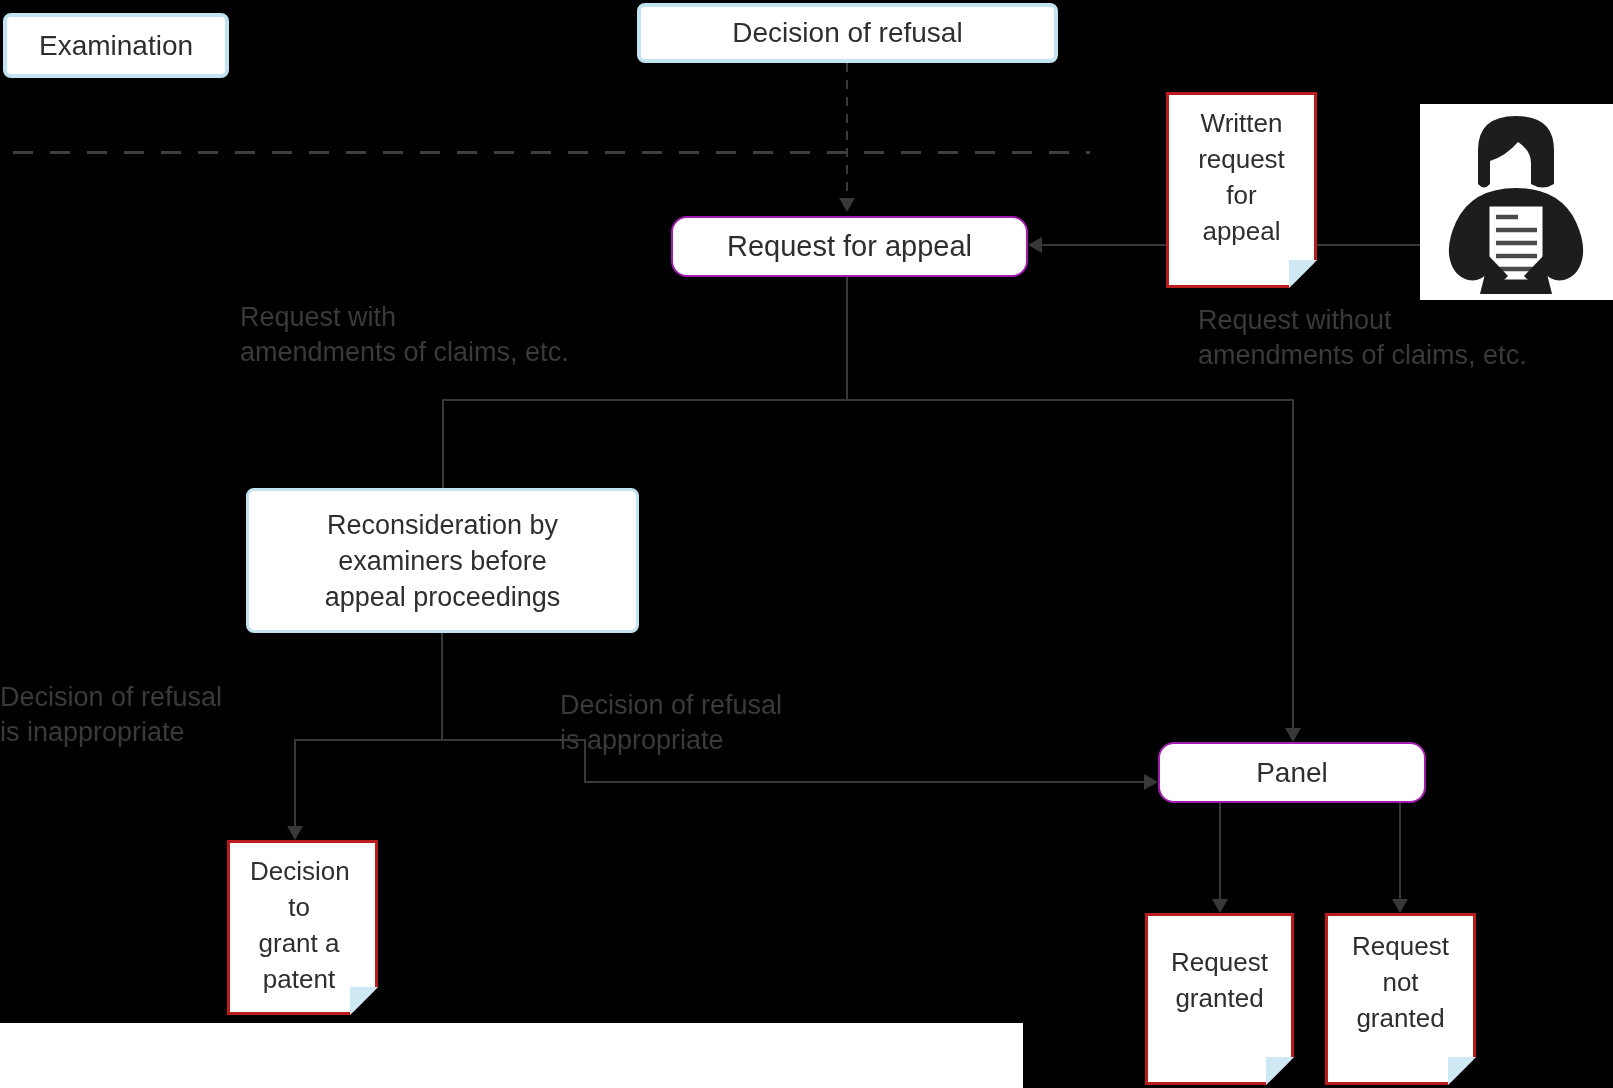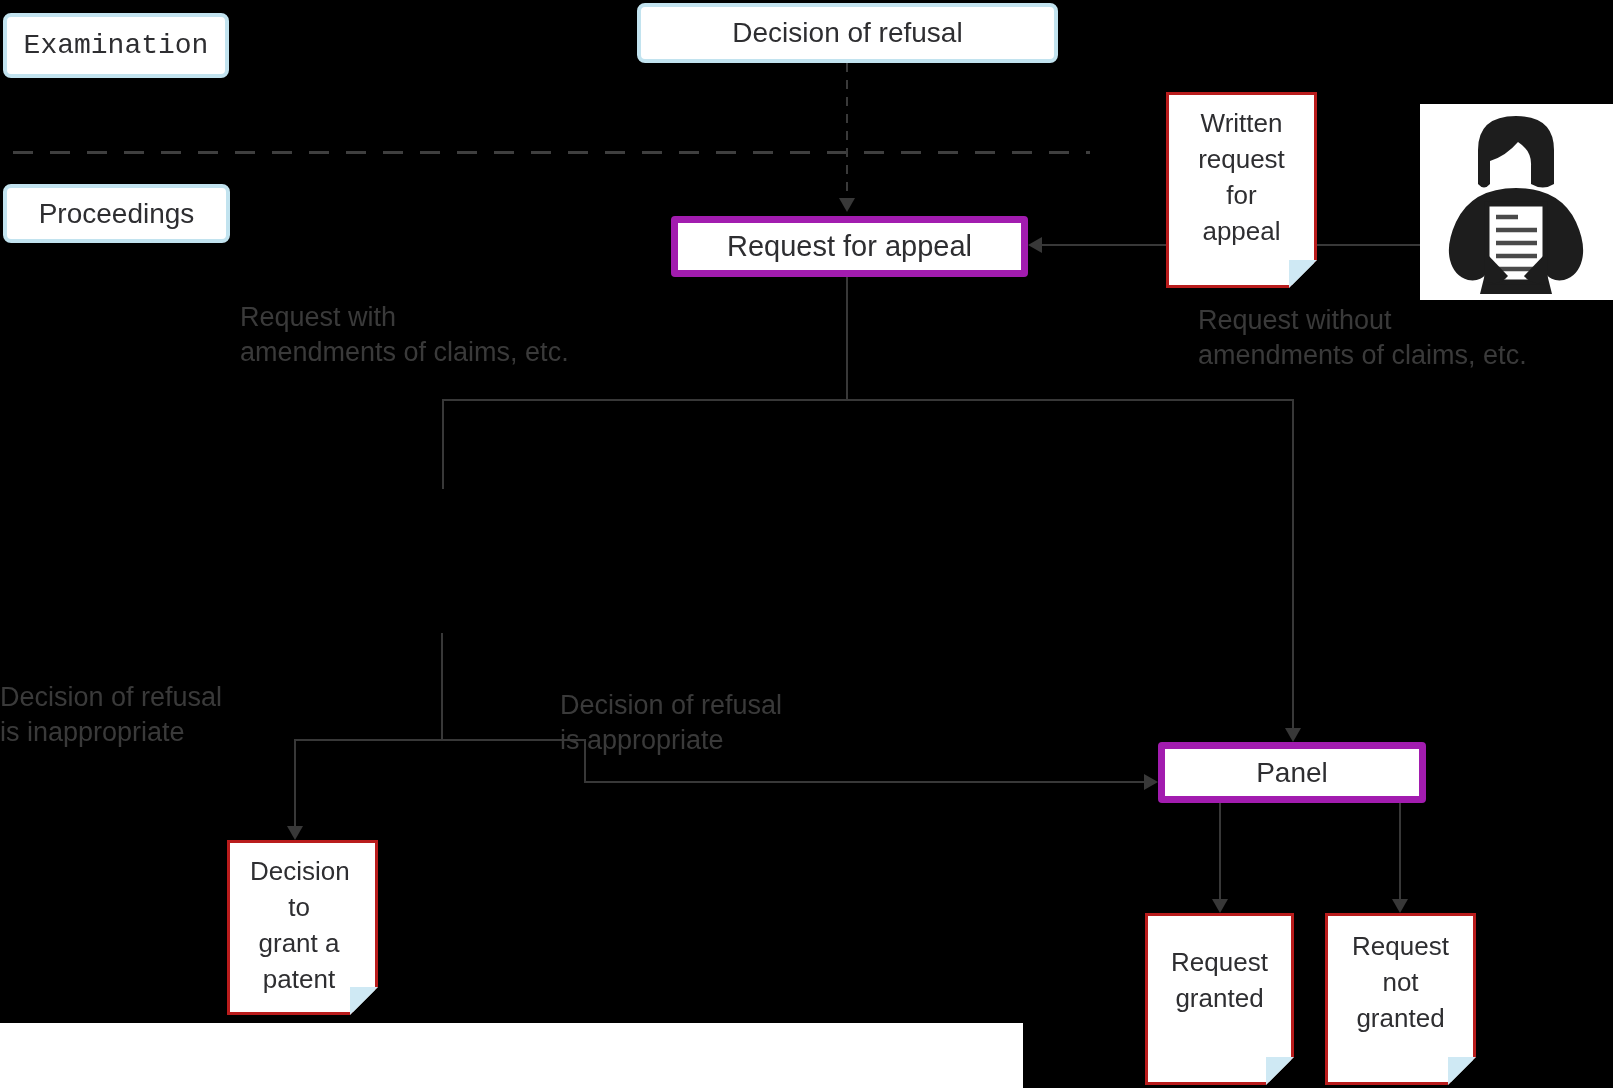--- a/index.html
+++ b/index.html
@@ -6,21 +6,21 @@
   #stage{
     position:relative;width:1613px;height:1088px;background:#000;
     overflow:hidden;font-family:"Liberation Sans",sans-serif;
   }
   .node{
     position:absolute;box-sizing:border-box;background:#fff;
     display:flex;align-items:center;justify-content:center;
     text-align:center;color:#2e2e31;white-space:pre-line;
   }
   .light{border:4px solid #c2e3ef;border-radius:8px;}
-  .accent{border:7px solid #a21caf;border-radius:4px;}
+  .accent{border:2px solid #a21caf;border-radius:16px;}
   .doc{
     position:absolute;box-sizing:border-box;background:#fff;
     border:3px solid #b91c1c;color:#2e2e31;text-align:center;
     white-space:pre-line;font-size:26px;line-height:36px;
   }
   .doc::before{
     content:"";position:absolute;right:-3px;bottom:-3px;z-index:2;
     border:14px solid;border-color:#cfe9f4 transparent transparent #cfe9f4;
   }
   .doc::after{
@@ -47,22 +47,21 @@
   .person{position:absolute;background:#fff;}
   .white-block{position:absolute;background:#fff;}
 </style>
 </head>
 <body>
 
 <div id="stage">
 
   <div class="dash-h" style="left:13px;top:151px;width:1077px;"></div>
 
-  <div class="node light" style="left:3px;top:13px;width:226px;height:65px;font-size:28px;font-family:Liberation Mono, monospace;">Examination</div>
-  <div class="node light" style="left:3px;top:184px;width:227px;height:59px;font-size:28px;">Proceedings</div>
+  <div class="node light" style="left:3px;top:13px;width:226px;height:65px;font-size:28px;">Examination</div>
 
   <div class="node light" style="left:637px;top:3px;width:421px;height:60px;font-size:28px;">Decision of refusal</div>
 
   <div class="dash-v" style="left:846px;top:63px;height:135px;"></div>
   <div class="arr arr-down" style="left:839px;top:198px;"></div>
 
   <div class="node accent" style="left:671px;top:216px;width:357px;height:61px;font-size:29px;">Request for appeal</div>
 
   <div class="line" style="left:1042px;top:244px;width:378px;height:2px;"></div>
   <div class="arr arr-left" style="left:1028px;top:237px;"></div>
@@ -99,20 +98,23 @@
   <div class="line" style="left:442px;top:399px;width:852px;height:2px;"></div>
   <div class="line" style="left:442px;top:399px;width:2px;height:90px;"></div>
   <div class="line" style="left:1292px;top:399px;width:2px;height:330px;"></div>
   <div class="arr arr-down" style="left:1285px;top:728px;"></div>
 
   <div class="label" style="left:240px;top:300px;width:362px;">Request with
 amendments of claims, etc.</div>
   <div class="label" style="left:1198px;top:303px;width:360px;">Request without
 amendments of claims, etc.</div>
 
+  <div class="node light" style="left:246px;top:488px;width:393px;height:145px;font-size:27px;line-height:36px;border-width:3px;">Reconsideration by
+examiners before
+appeal proceedings</div>
 
   <div class="line" style="left:441px;top:633px;width:2px;height:107px;"></div>
   <div class="line" style="left:294px;top:739px;width:292px;height:2px;"></div>
   <div class="line" style="left:294px;top:739px;width:2px;height:87px;"></div>
   <div class="arr arr-down" style="left:287px;top:826px;"></div>
   <div class="line" style="left:584px;top:739px;width:2px;height:44px;"></div>
   <div class="line" style="left:584px;top:781px;width:560px;height:2px;"></div>
   <div class="arr arr-right" style="left:1144px;top:774px;"></div>
 
   <div class="label" style="left:0px;top:680px;width:270px;">Decision of refusal

